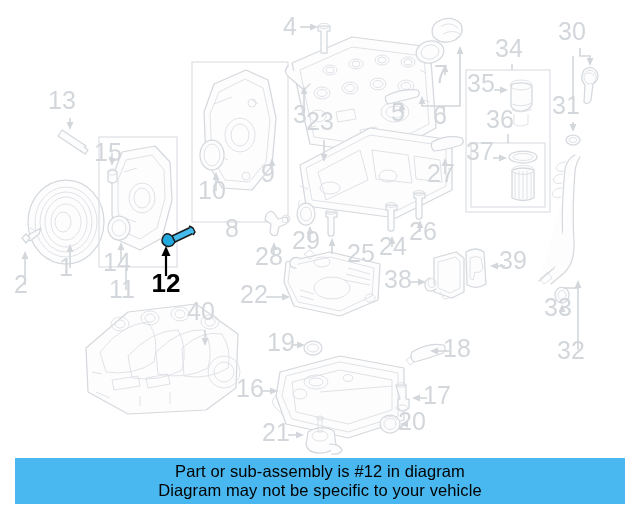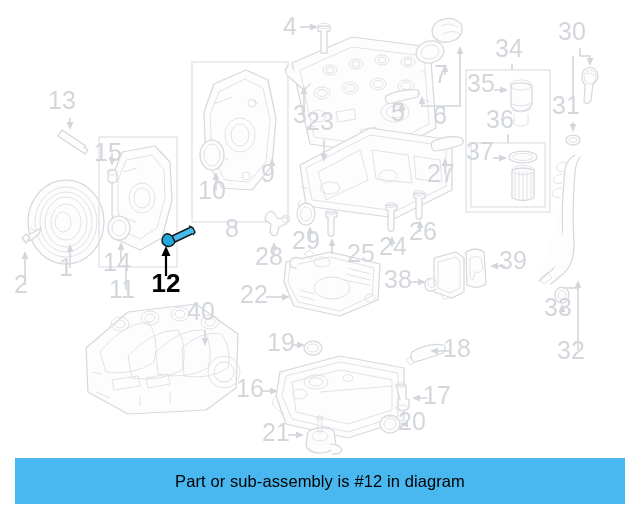--- a/index.html
+++ b/index.html
@@ -484,15 +484,16 @@
       <text class="callout" x="500" y="128" text-anchor="middle">36</text>
       <text class="callout" x="480" y="160" text-anchor="middle">37</text>
       <text class="callout" x="398" y="288" text-anchor="middle">38</text>
       <text class="callout" x="513" y="269" text-anchor="middle">39</text>
       <text class="callout" x="201" y="320" text-anchor="middle">40</text>
     </g>
   </svg>
 
   <div id="banner">
     <div>Part or sub-assembly is #12 in diagram</div>
+    <div>Diagram may not be specific to your vehicle</div>
   </div>
 
 </div>
 
 </body></html>

